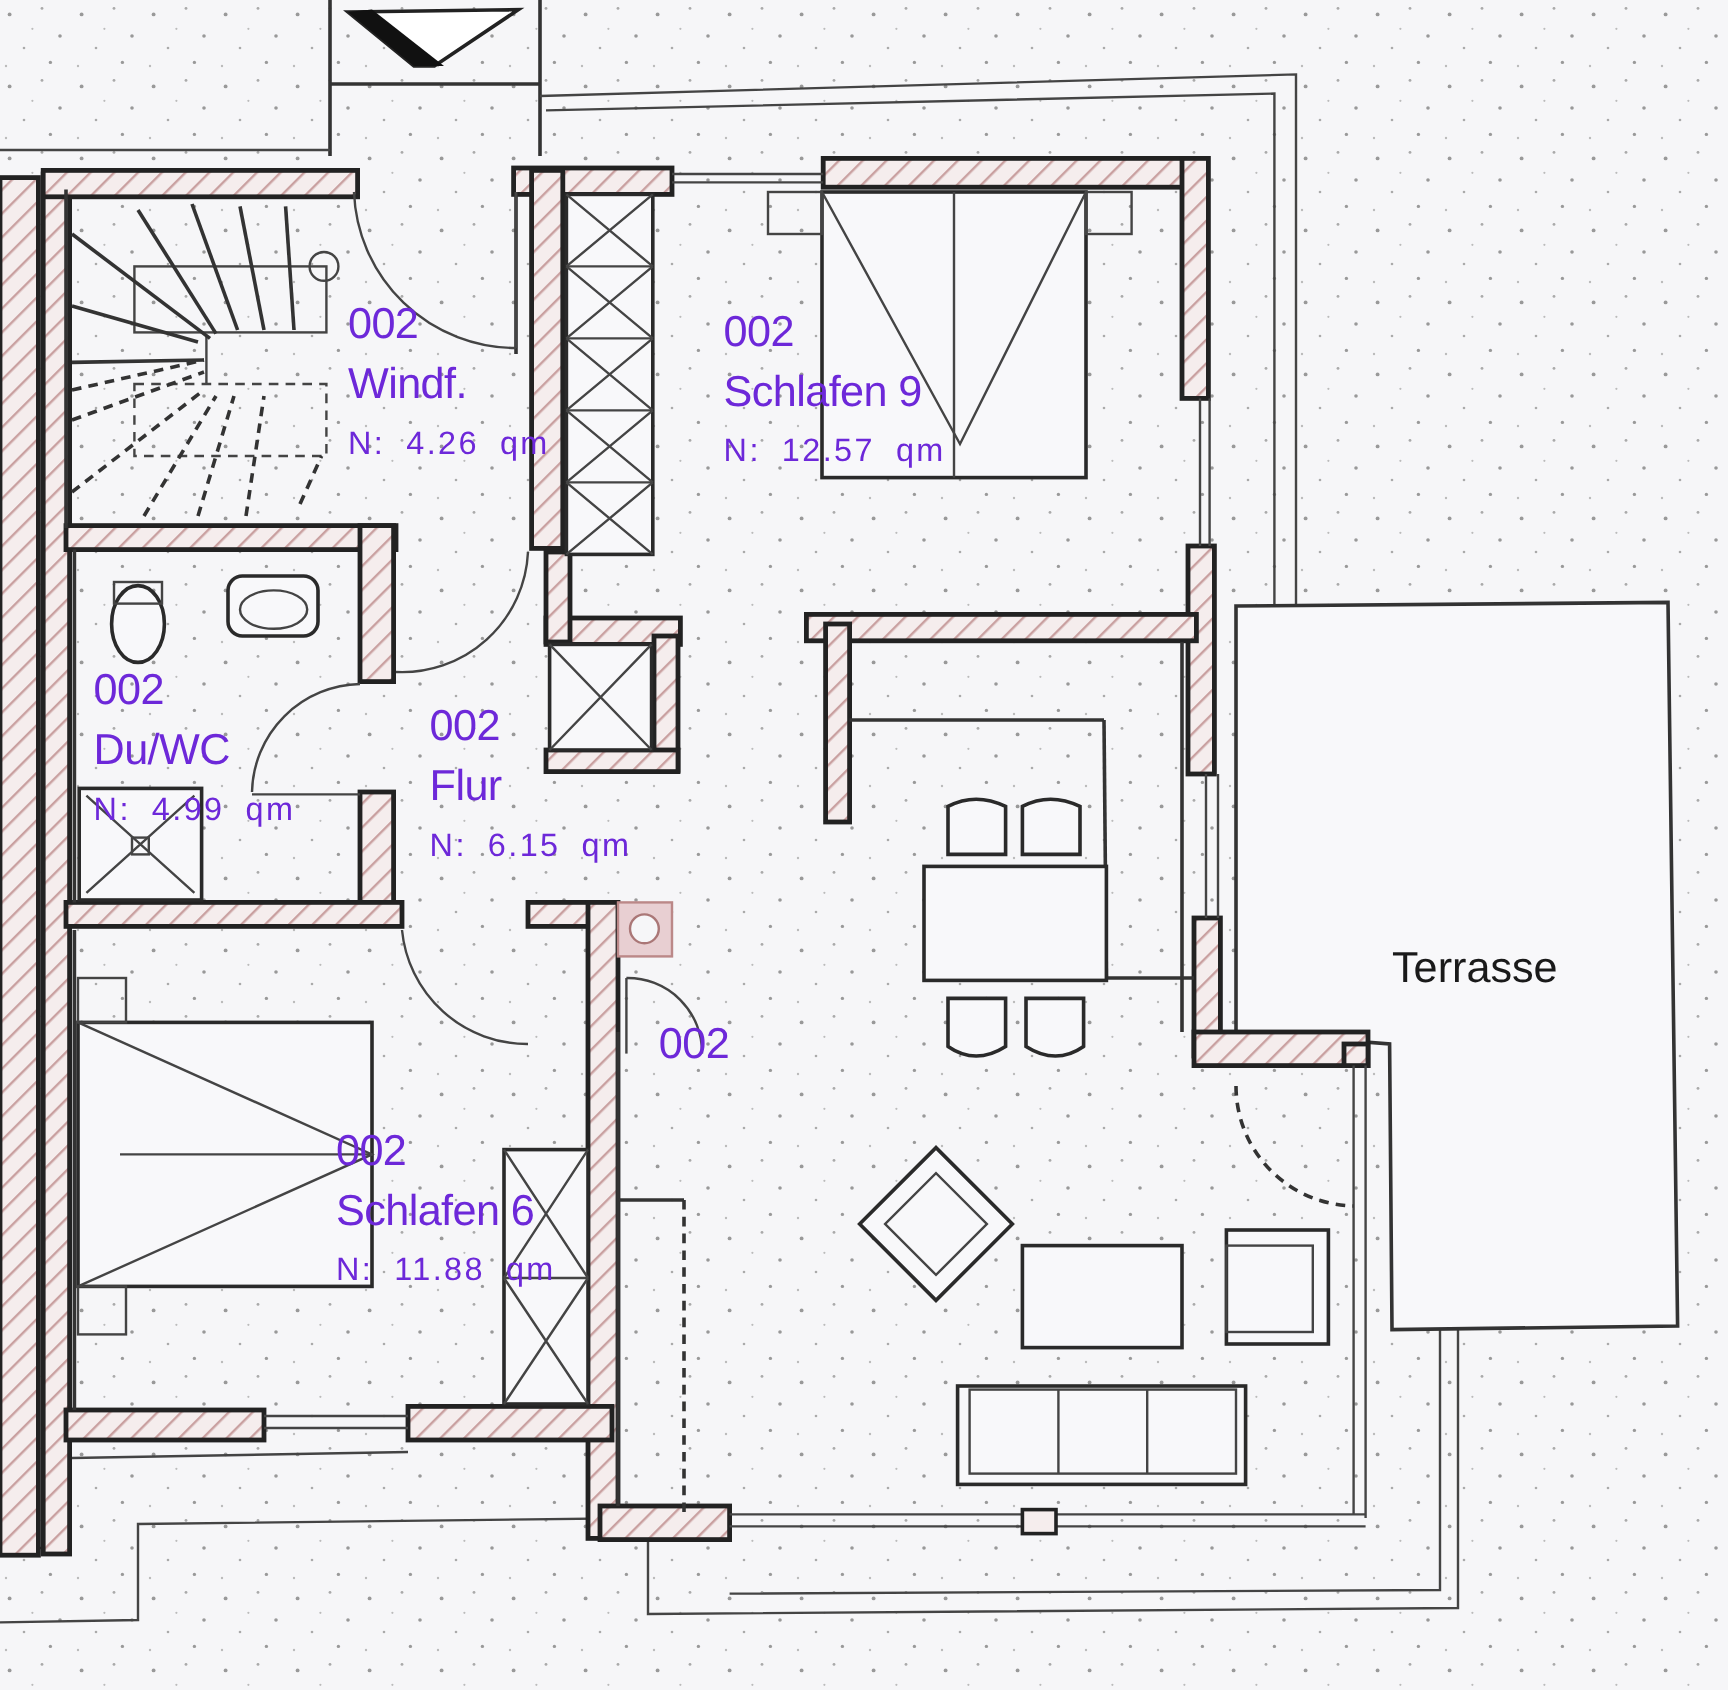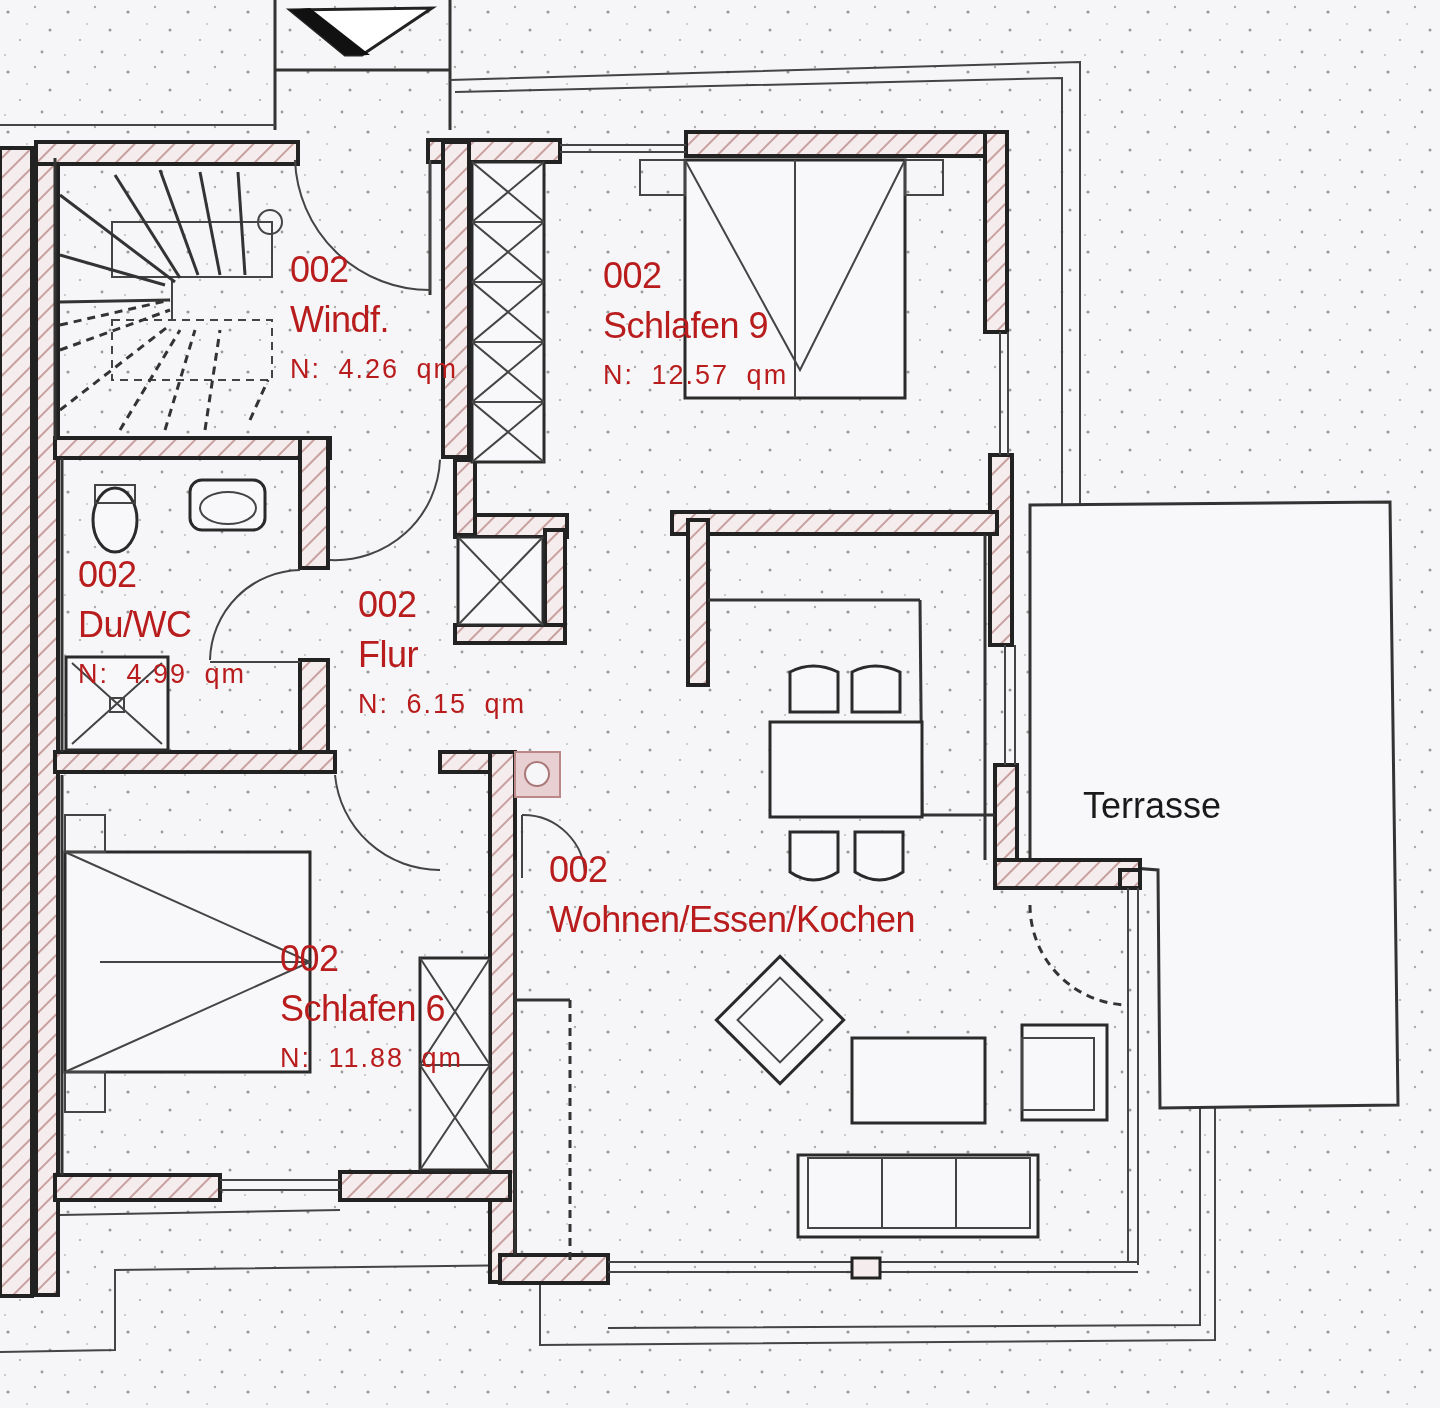--- a/index.html
+++ b/index.html
@@ -5,25 +5,25 @@
   html, body { margin: 0; padding: 0; background: #f6f6f8; }
   body { width: 1440px; height: 1408px; overflow: hidden; position: relative;
          font-family: "Liberation Sans", sans-serif; }
   #plan { position: absolute; left: 0; top: 0; width: 1440px; height: 1408px; }
   .wall { fill: url(#hatch); stroke: #222; stroke-width: 4; }
   .line { fill: none; stroke: #333; stroke-width: 3; }
   .thin { fill: none; stroke: #444; stroke-width: 2; }
   .dash { fill: none; stroke: #333; stroke-width: 3; stroke-dasharray: 8 6; }
   .furn { fill: #f8f8fa; stroke: #2a2a2a; stroke-width: 3; }
   .labels { position: absolute; left: 0; top: 0; width: 1440px; height: 1408px; pointer-events: none; }
-  .room { position: absolute; color: #b91c1c; line-height: 1; }
+  .room { position: absolute; color: #6d28d9; line-height: 1; }
   .room .num, .room .name { display: block; font-size: 36px; letter-spacing: -0.5px; }
   .room .name { margin-top: 14px; }
   .room .area { display: block; font-size: 27px; margin-top: 18px; letter-spacing: 2px; word-spacing: 8px; }
-  .terrace { position: absolute; left: 1083px; top: 785px; font-size: 36px; color: #1a1a1a; }
+  .terrace { position: absolute; left: 1160px; top: 785px; font-size: 36px; color: #1a1a1a; }
 </style>
 </head>
 <body>
 
 <svg id="plan" viewBox="0 0 1440 1408" xmlns="http://www.w3.org/2000/svg">
   <defs>
     <pattern id="hatch" patternUnits="userSpaceOnUse" width="14" height="14" patternTransform="rotate(45)">
       <rect width="14" height="14" fill="#f5eded"></rect>
       <line x1="0" y1="0" x2="0" y2="14" stroke="#c9a0a0" stroke-width="4"></line>
     </pattern>
@@ -247,21 +247,20 @@
     <span class="name">Du/WC</span>
     <span class="area"><span>N:</span> <span>4.99</span> <span>qm</span></span>
   </div>
   <div class="room" style="left:358px; top:587px;">
     <span class="num">002</span>
     <span class="name">Flur</span>
     <span class="area"><span>N:</span> <span>6.15</span> <span>qm</span></span>
   </div>
   <div class="room" style="left:549px; top:852px;">
     <span class="num">002</span>
-    <span class="name">Wohnen/Essen/Kochen</span>
   </div>
   <div class="room" style="left:280px; top:941px;">
     <span class="num">002</span>
     <span class="name">Schlafen 6</span>
     <span class="area"><span>N:</span> <span>11.88</span> <span>qm</span></span>
   </div>
   <div class="terrace">Terrasse</div>
 </div>
 
 </body></html>

